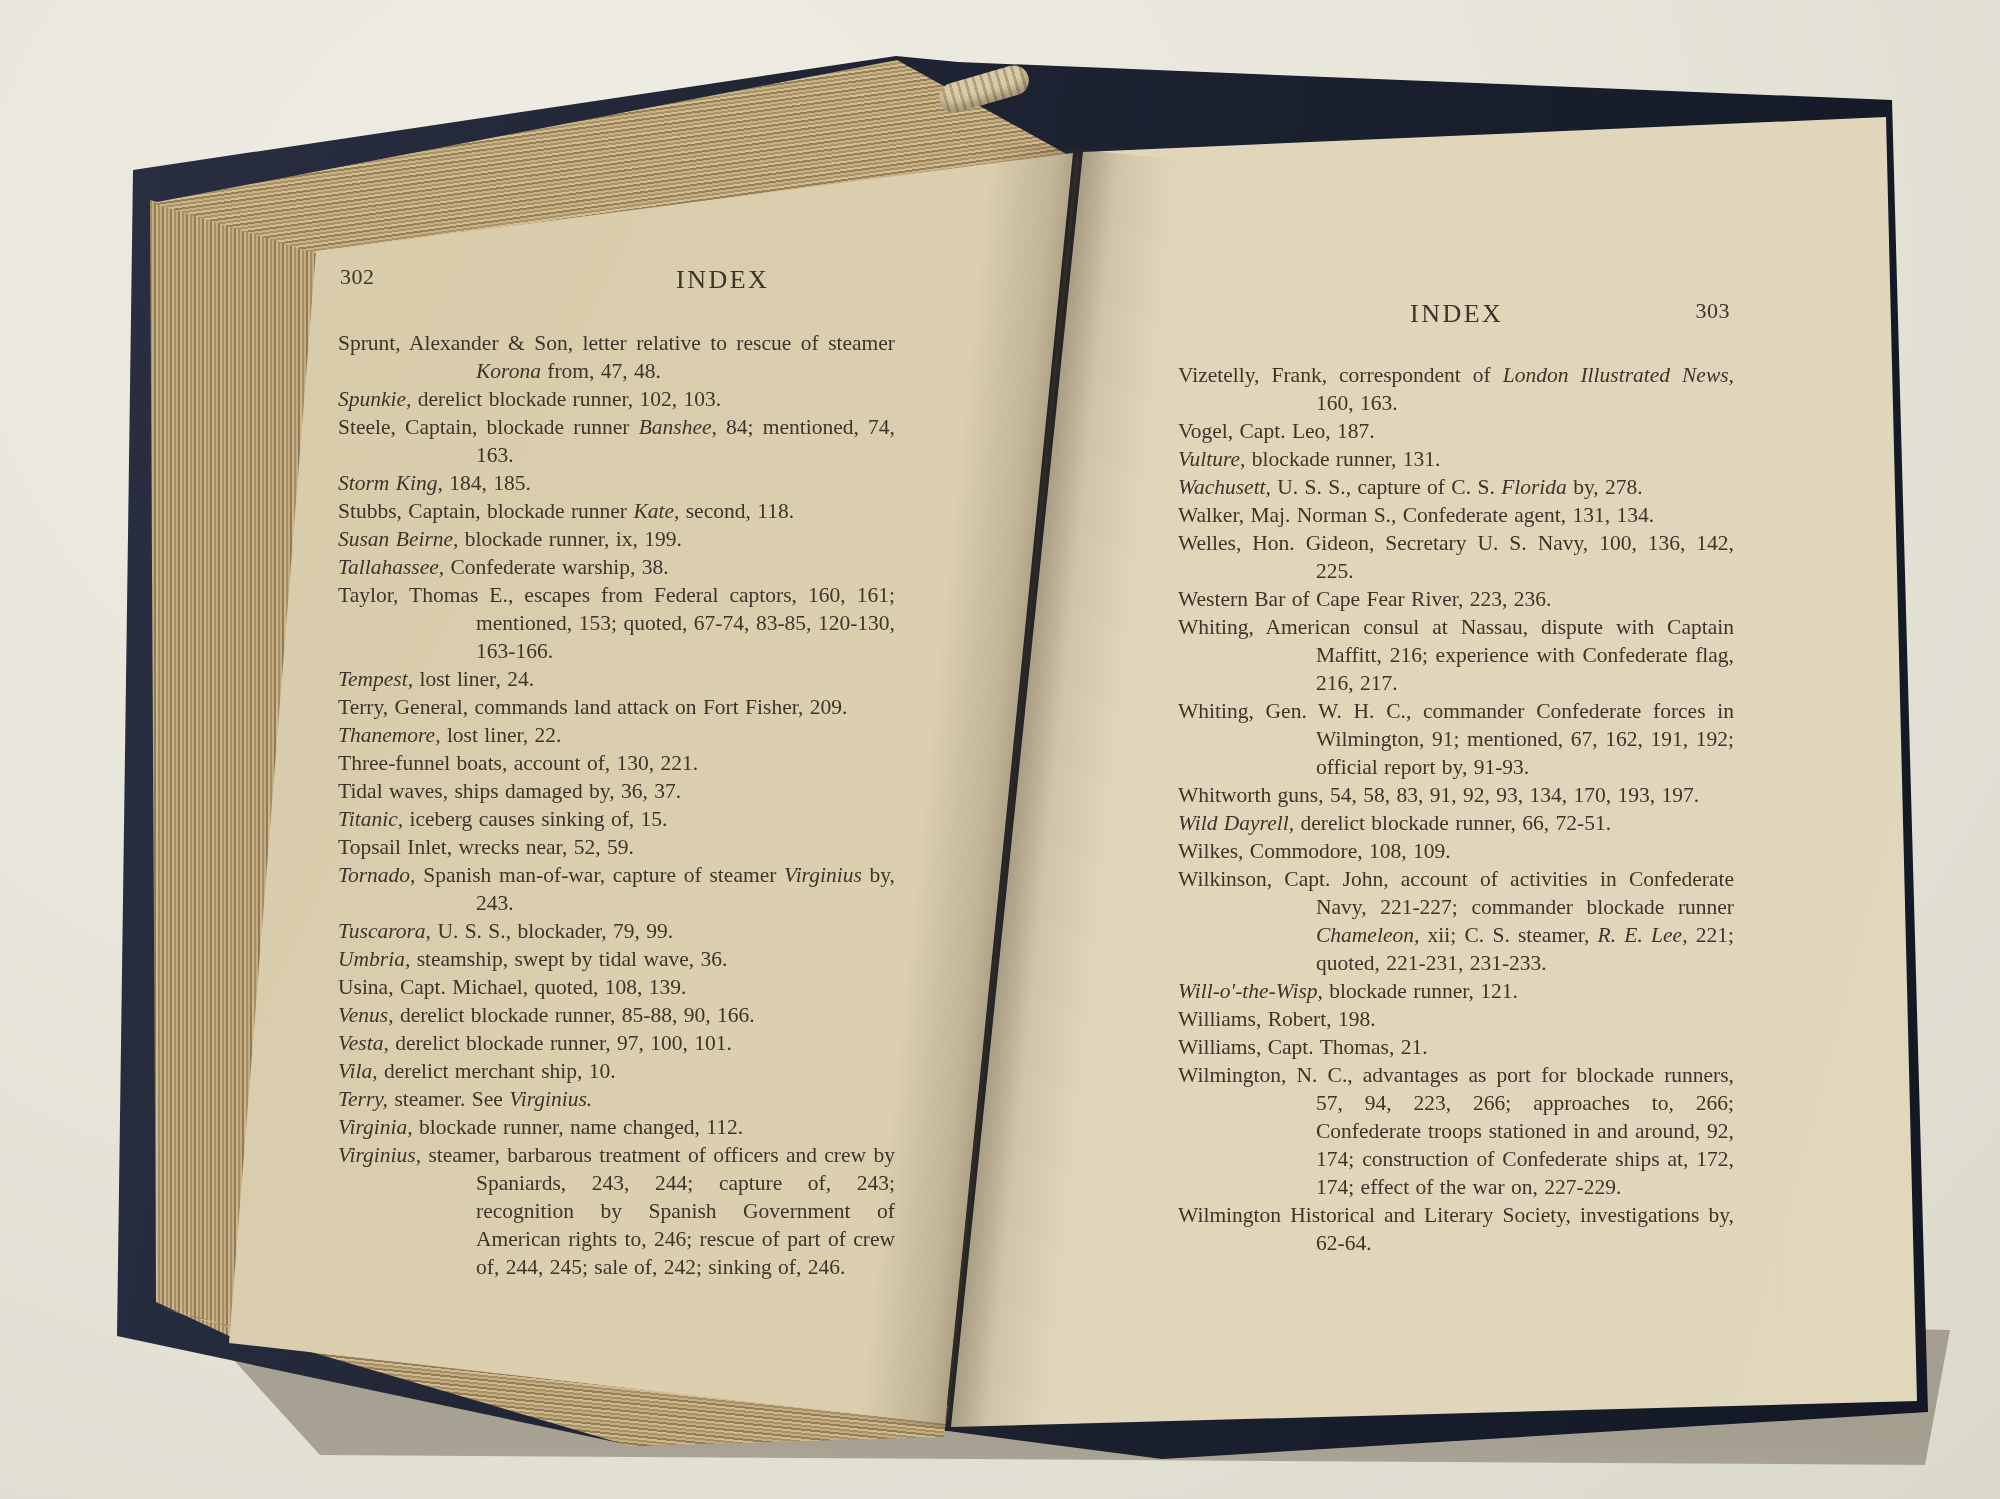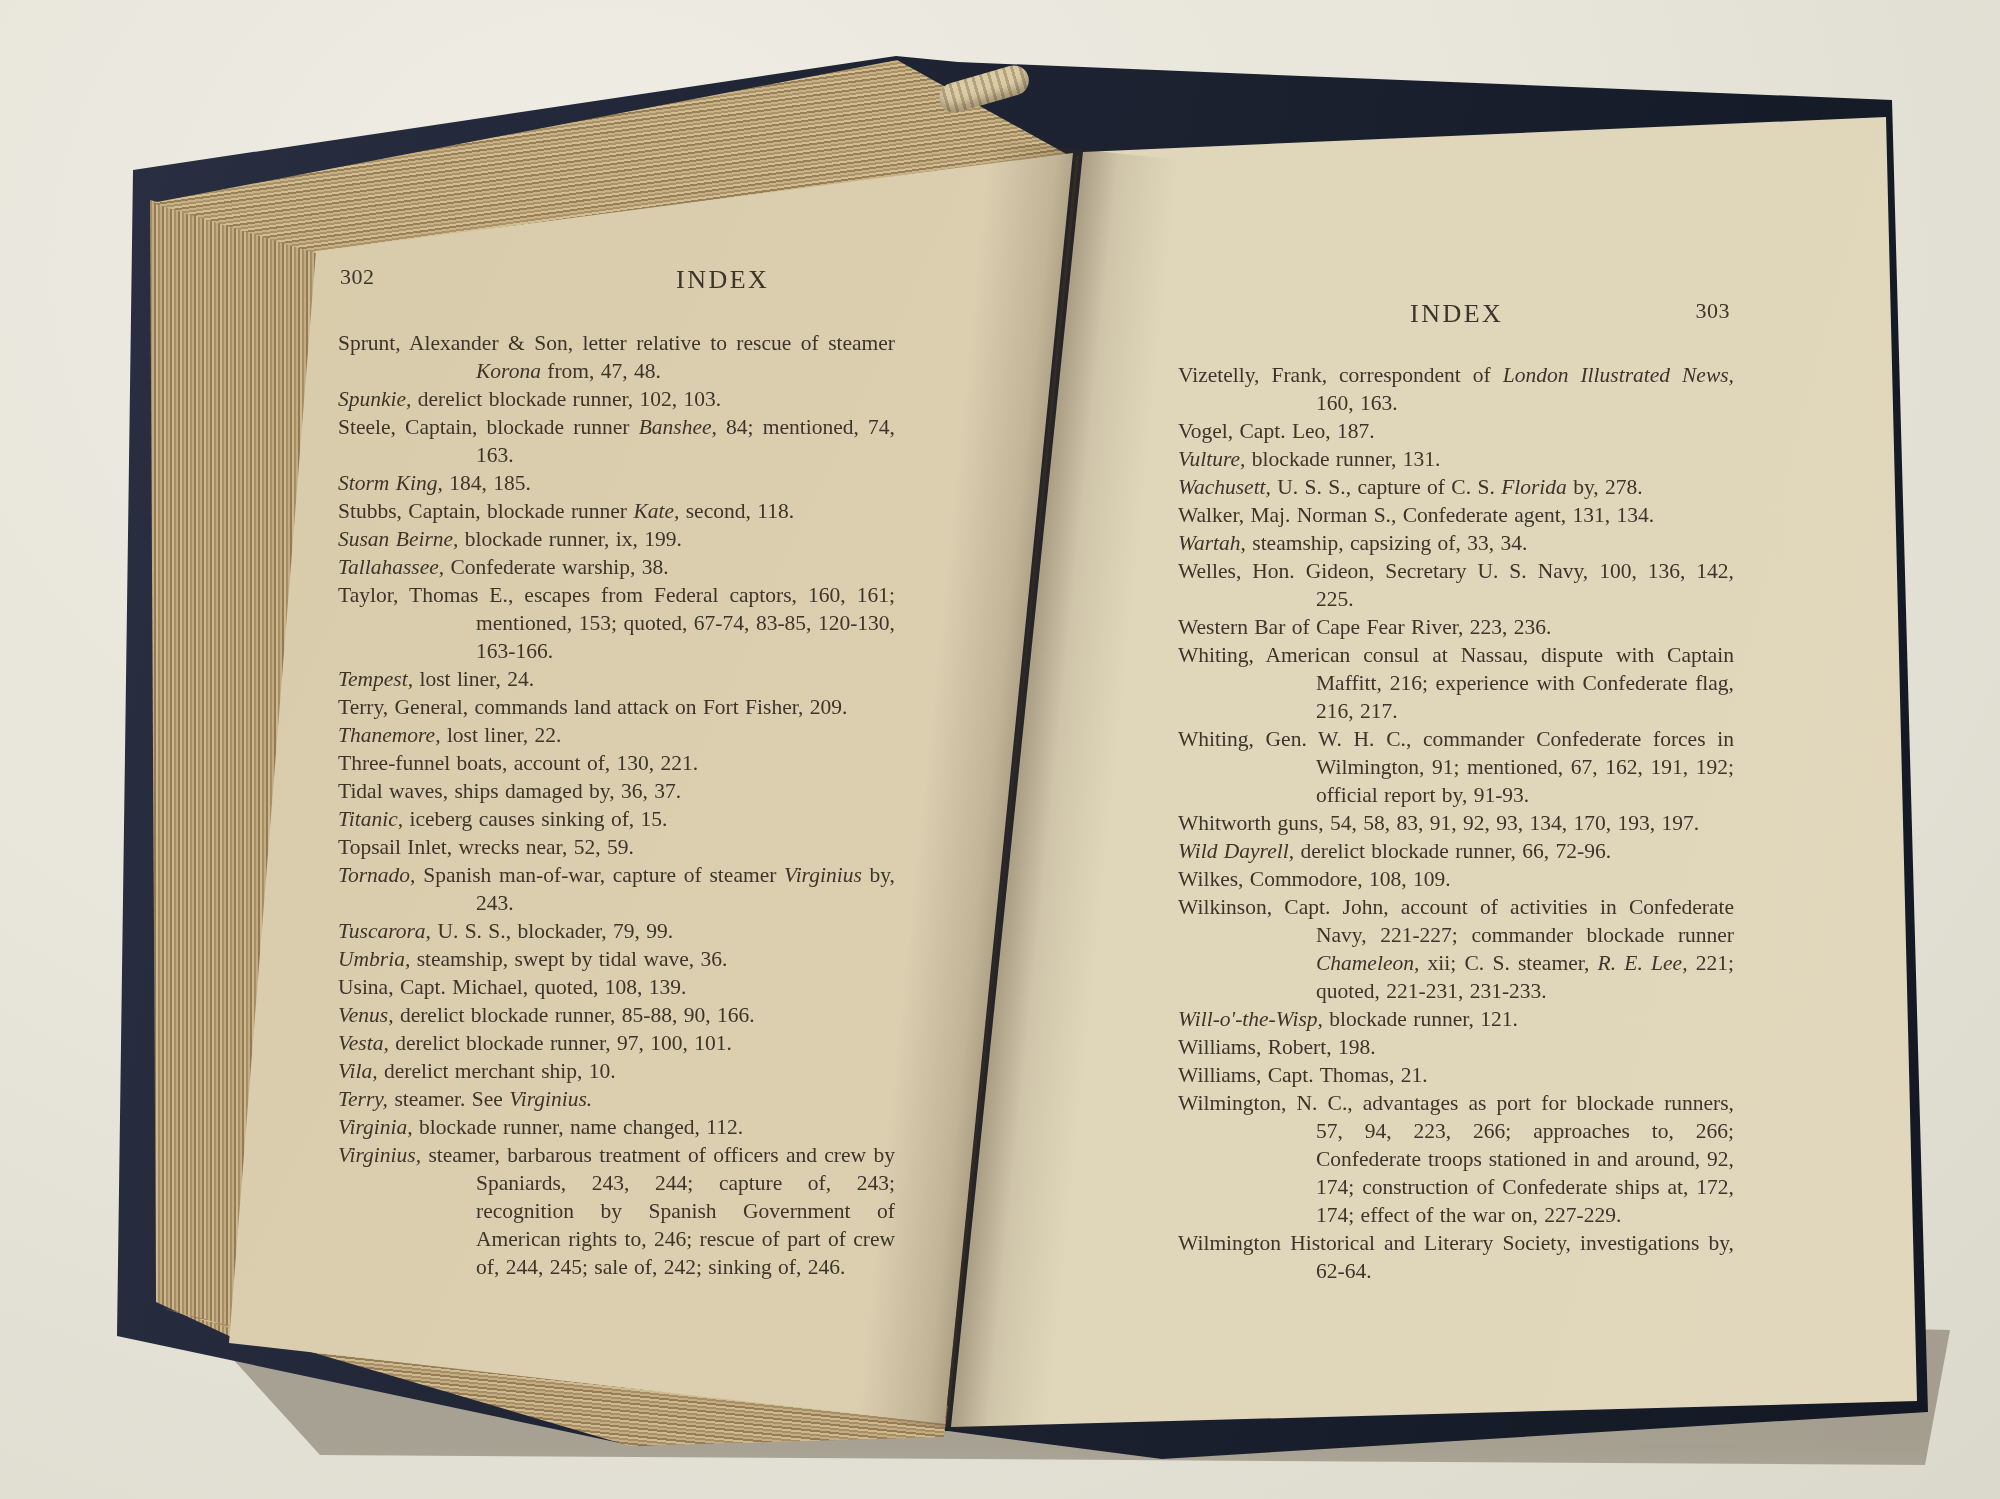--- a/index.html
+++ b/index.html
@@ -168,27 +168,26 @@
     <div class="running-row">
       <span class="running-head rh-right">INDEX</span>
       <span class="pagenum num-right">303</span>
     </div>
     <div class="entries entries-right">
         <p class="entry"><span>Vizetelly, Frank, correspondent of </span><i>London Illustrated News,</i><span> 160, 163.</span></p>
         <p class="entry"><span>Vogel, Capt. Leo, 187.</span></p>
         <p class="entry"><i>Vulture,</i><span> blockade runner, 131.</span></p>
         <p class="entry"><i>Wachusett,</i><span> U. S. S., capture of C. S. </span><i>Florida</i><span> by, 278.</span></p>
         <p class="entry"><span>Walker, Maj. Norman S., Confederate agent, 131, 134.</span></p>
-        <p class="entry"><i>Wartah</i><span>, steamship, capsizing of, 33, 34.</span></p>
         <p class="entry"><span>Welles, Hon. Gideon, Secretary U. S. Navy, 100, 136, 142, 225.</span></p>
         <p class="entry"><span>Western Bar of Cape Fear River, 223, 236.</span></p>
         <p class="entry"><span>Whiting, American consul at Nassau, dispute with Captain Maffitt, 216; experience with Confederate flag, 216, 217.</span></p>
         <p class="entry"><span>Whiting, Gen. W. H. C., commander Confederate forces in Wilmington, 91; mentioned, 67, 162, 191, 192; official report by, 91-93.</span></p>
         <p class="entry"><span>Whitworth guns, 54, 58, 83, 91, 92, 93, 134, 170, 193, 197.</span></p>
-        <p class="entry"><i>Wild Dayrell,</i><span> derelict blockade runner, 66, 72-96.</span></p>
+        <p class="entry"><i>Wild Dayrell,</i><span> derelict blockade runner, 66, 72-51.</span></p>
         <p class="entry"><span>Wilkes, Commodore, 108, 109.</span></p>
         <p class="entry"><span>Wilkinson, Capt. John, account of activities in Confederate Navy, 221-227; commander blockade runner </span><i>Chameleon,</i><span> xii; C. S. steamer, </span><i>R. E. Lee,</i><span> 221; quoted, 221-231, 231-233.</span></p>
         <p class="entry"><i>Will-o'-the-Wisp,</i><span> blockade runner, 121.</span></p>
         <p class="entry"><span>Williams, Robert, 198.</span></p>
         <p class="entry"><span>Williams, Capt. Thomas, 21.</span></p>
         <p class="entry"><span>Wilmington, N. C., advantages as port for blockade runners, 57, 94, 223, 266; approaches to, 266; Confederate troops stationed in and around, 92, 174; construction of Confederate ships at, 172, 174; effect of the war on, 227-229.</span></p>
         <p class="entry"><span>Wilmington Historical and Literary Society, investigations by, 62-64.</span></p>
       </div>
   </div>
 </div>

